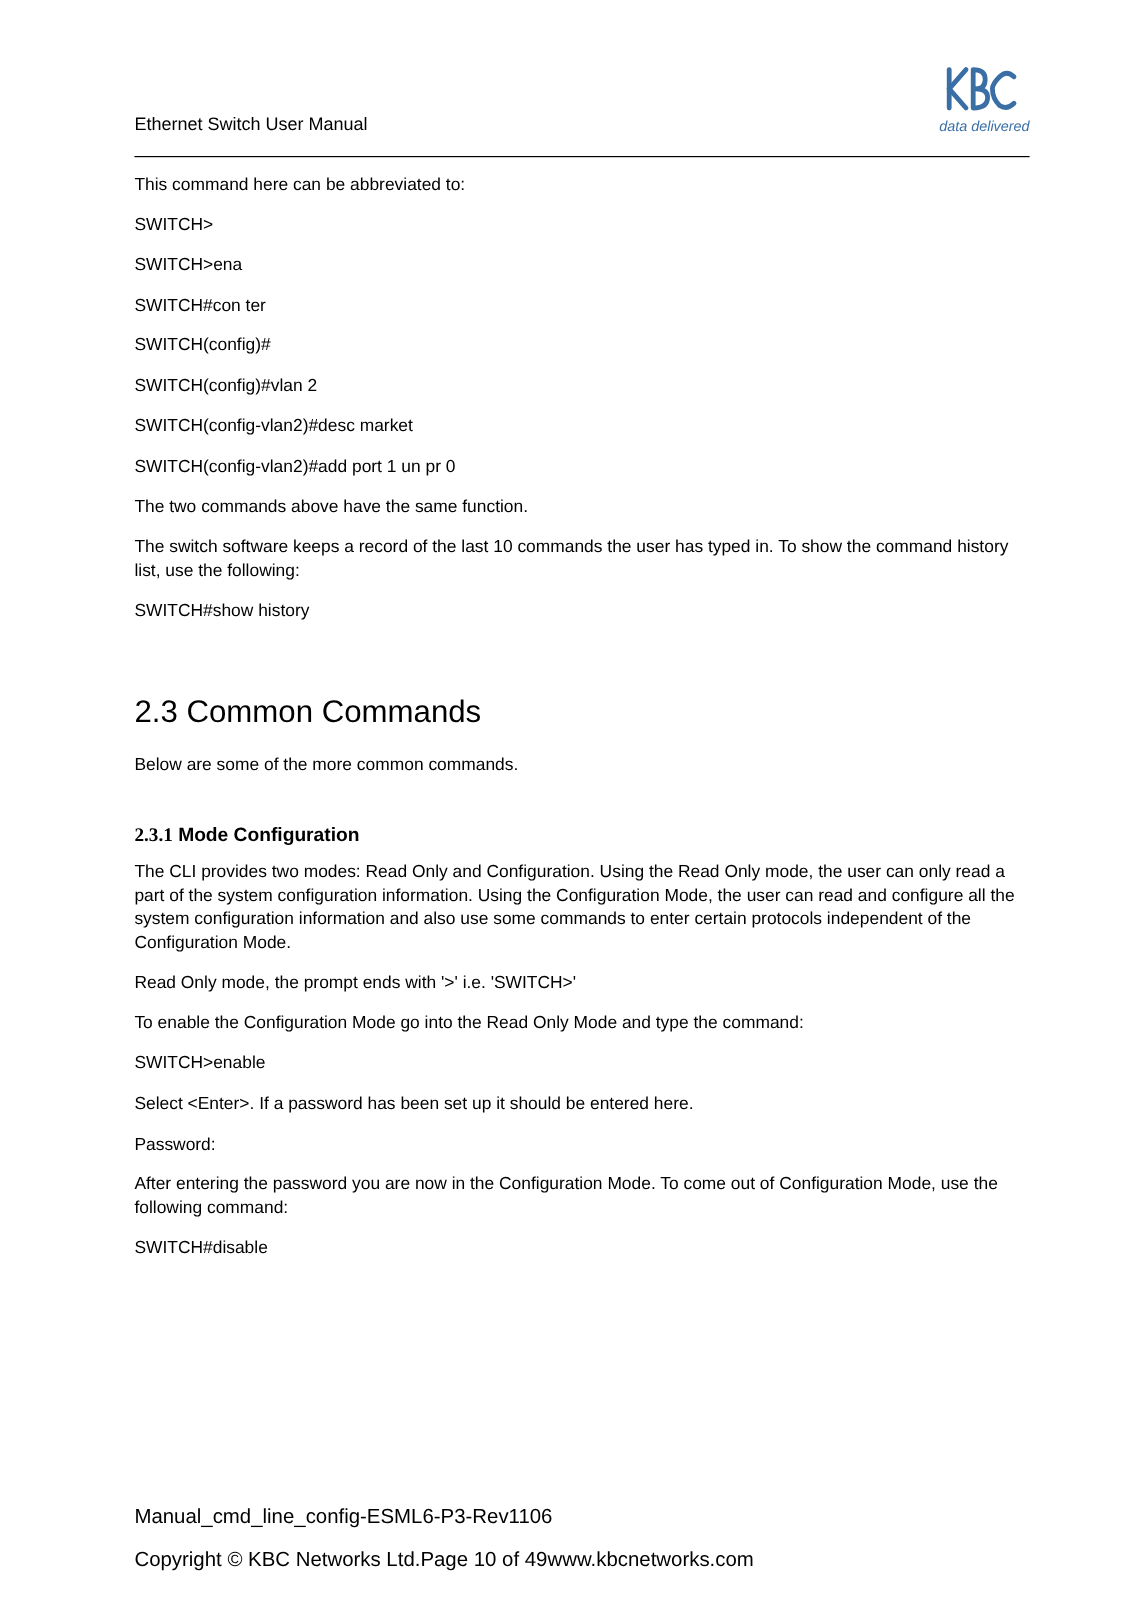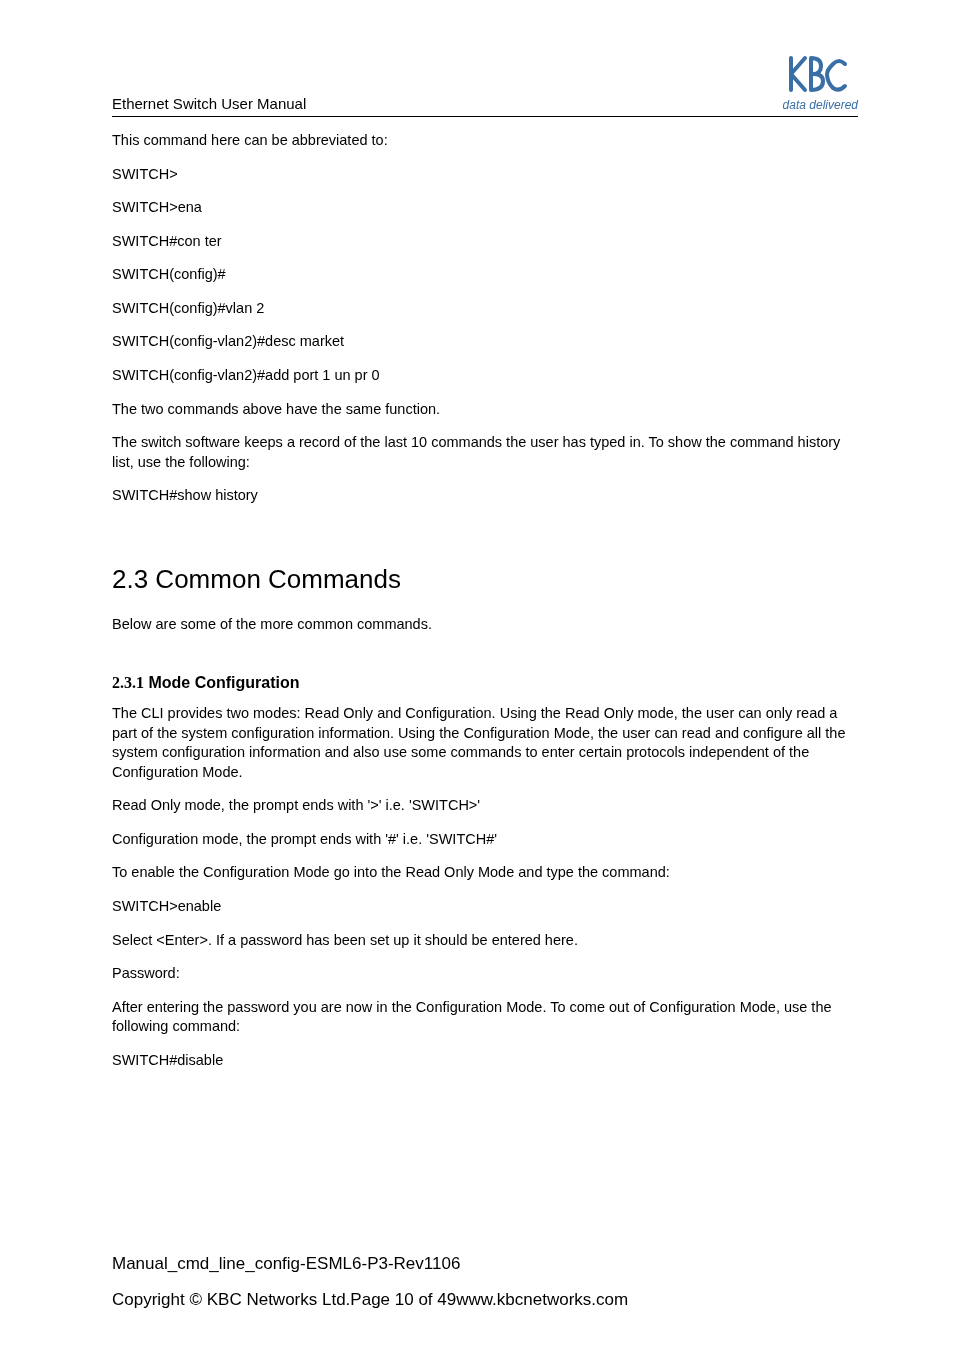--- a/index.html
+++ b/index.html
@@ -17,21 +17,21 @@
   width: 954px;
   height: 1350px;
   box-sizing: border-box;
   padding: 52px 96px 40px 112px;
 }
 .header-row {
   display: flex;
   justify-content: space-between;
   align-items: flex-end;
   border-bottom: 1px solid #000;
-  padding-bottom: 4px;
+  padding-bottom: 18px;
 }
 .header-title {
   font-size: 15px;
 }
 .logo {
   position: relative;
   display: flex;
   flex-direction: column;
   align-items: center;
 }
@@ -118,21 +118,20 @@
     <p>SWITCH#show history</p>
 
     <div class="h2">2.3 Common Commands</div>
     <p>Below are some of the more common commands.</p>
 
     <div class="h-sub">
       <span class="h-num">2.3.1</span><span> Mode Configuration</span>
     </div>
     <p>The CLI provides two modes: Read Only and Configuration. Using the Read Only mode, the user can only read a part of the system configuration information. Using the Configuration Mode, the user can read and configure all the system configuration information and also use some commands to enter certain protocols independent of the Configuration Mode.</p>
     <p>Read Only mode, the prompt ends with '&gt;' i.e. 'SWITCH&gt;'</p>
-    <p>Configuration mode, the prompt ends with '#' i.e. 'SWITCH#'</p>
     <p>To enable the Configuration Mode go into the Read Only Mode and type the command:</p>
     <p>SWITCH&gt;enable</p>
     <p>Select &lt;Enter&gt;. If a password has been set up it should be entered here.</p>
     <p>Password:</p>
     <p>After entering the password you are now in the Configuration Mode. To come out of Configuration Mode, use the following command:</p>
     <p>SWITCH#disable</p>
   </div>
 
   <div class="footer">
     <div class="footer-id">Manual_cmd_line_config-ESML6-P3-Rev1106</div>

